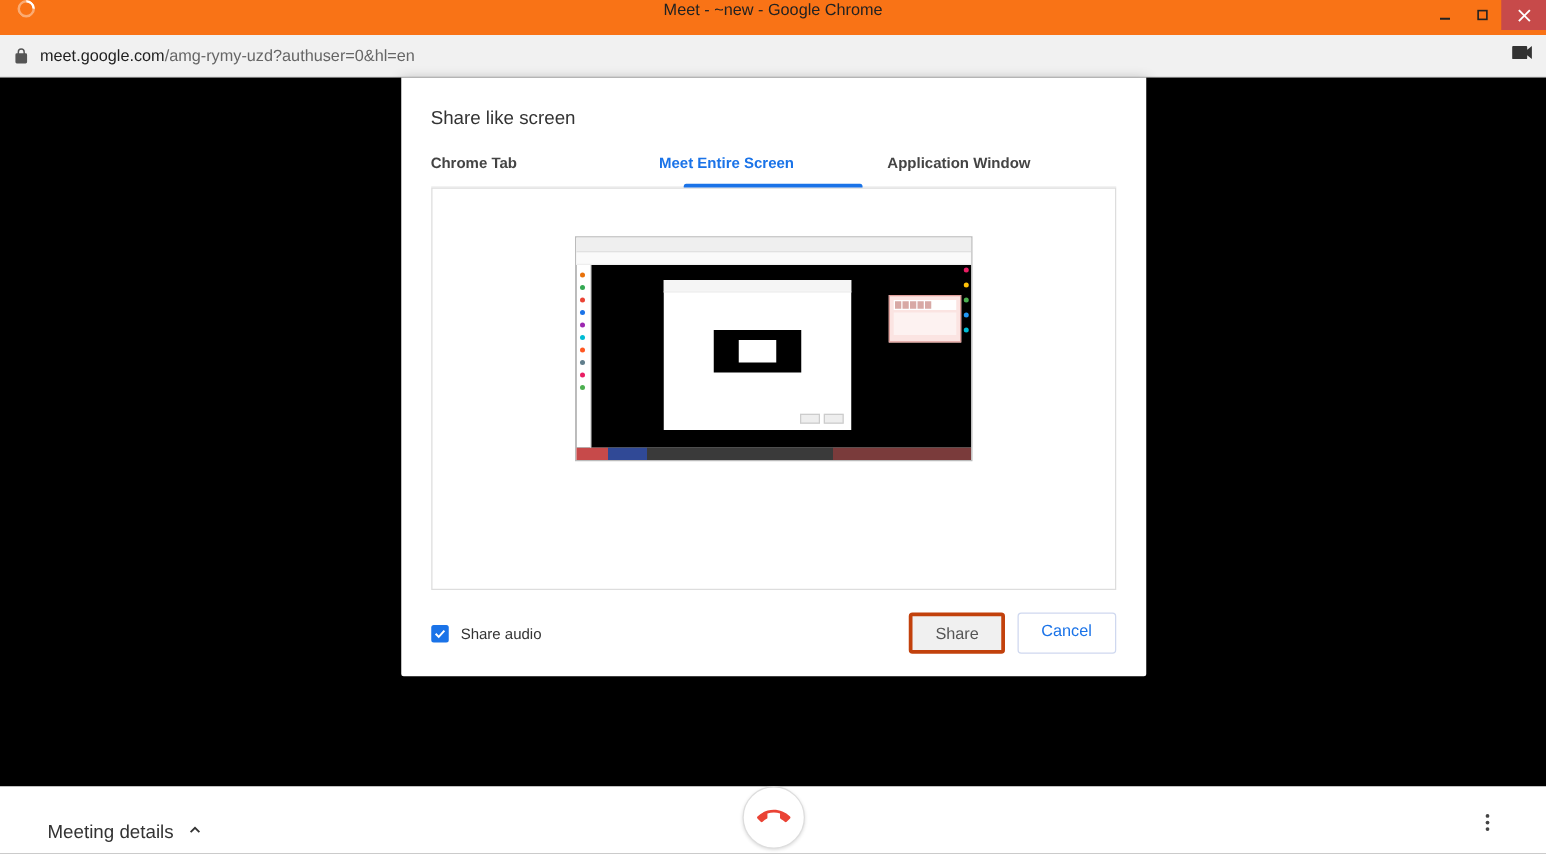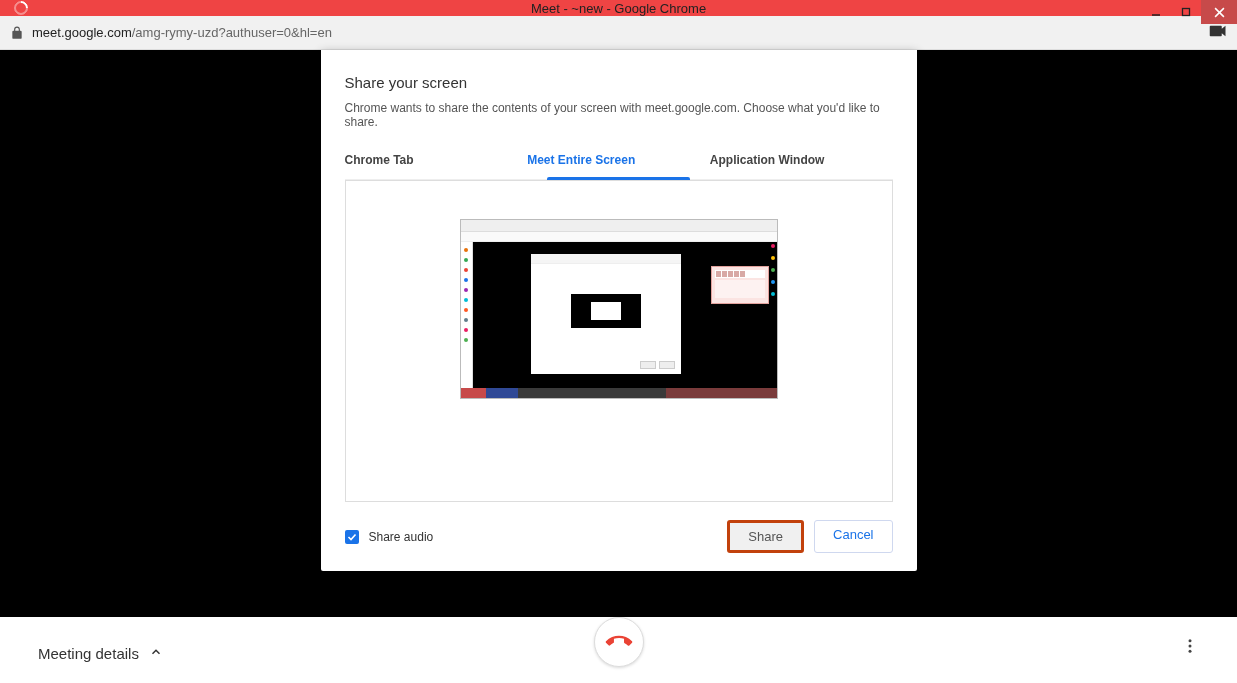--- a/index.html
+++ b/index.html
@@ -1,19 +1,19 @@
 <!DOCTYPE html>
 <html><head>
 <meta charset="utf-8">
 <style>
   * { margin: 0; padding: 0; box-sizing: border-box; font-family: "Segoe UI", Arial, sans-serif; }
   body { width: 1237px; height: 683px; overflow: hidden; background: #fff; }
 
   
-  .titlebar { background: #ef4444; height: 16px; display: flex; align-items: center; position: relative; }
+  .titlebar { background: #f97316; height: 28px; display: flex; align-items: flex-start; position: relative; }
   .spinner {
     width: 14px; height: 14px; border: 2px solid rgba(255,255,255,0.4);
     border-top-color: #fff; border-radius: 50%; margin-left: 14px;
     transform: rotate(45deg);
   }
   .title-text { position: absolute; left: 50%; transform: translateX(-50%); font-size: 13px; color: #222; }
   .win-controls { position: absolute; right: 0; top: 0; height: 24px; display: flex; }
   .win-btn { width: 30px; height: 24px; display:flex; align-items:center; justify-content:center; color:#222; font-size:12px; }
   .win-btn.close { background: #c74a4a; color: #fff; width: 36px; }
   .win-btn svg { display:block; }
@@ -123,22 +123,21 @@
   <span class="cam-icon">
     <svg width="18" height="14" viewBox="0 0 24 18" fill="#333">
         <path d="M17 6V3a1 1 0 0 0-1-1H2a1 1 0 0 0-1 1v12a1 1 0 0 0 1 1h14a1 1 0 0 0 1-1v-3l5 4V2z"></path>
       </svg>
   </span>
 </div>
 
 <div class="content">
 
   <div class="dialog">
-    <div class="dlg-title">Share your screen</div>
-    <div class="dlg-desc">Chrome wants to share the contents of your screen with meet.google.com. Choose what you'd like to share.</div>
+    <div class="dlg-title">Share like screen</div>
 
     <div class="tabs">
       <div class="tab">Chrome Tab</div>
       <div class="tab active">Meet Entire Screen</div>
       <div class="tab">Application Window</div>
     </div>
 
     <div class="preview-area">
       <div class="preview">
         <div class="pv-top"></div>

